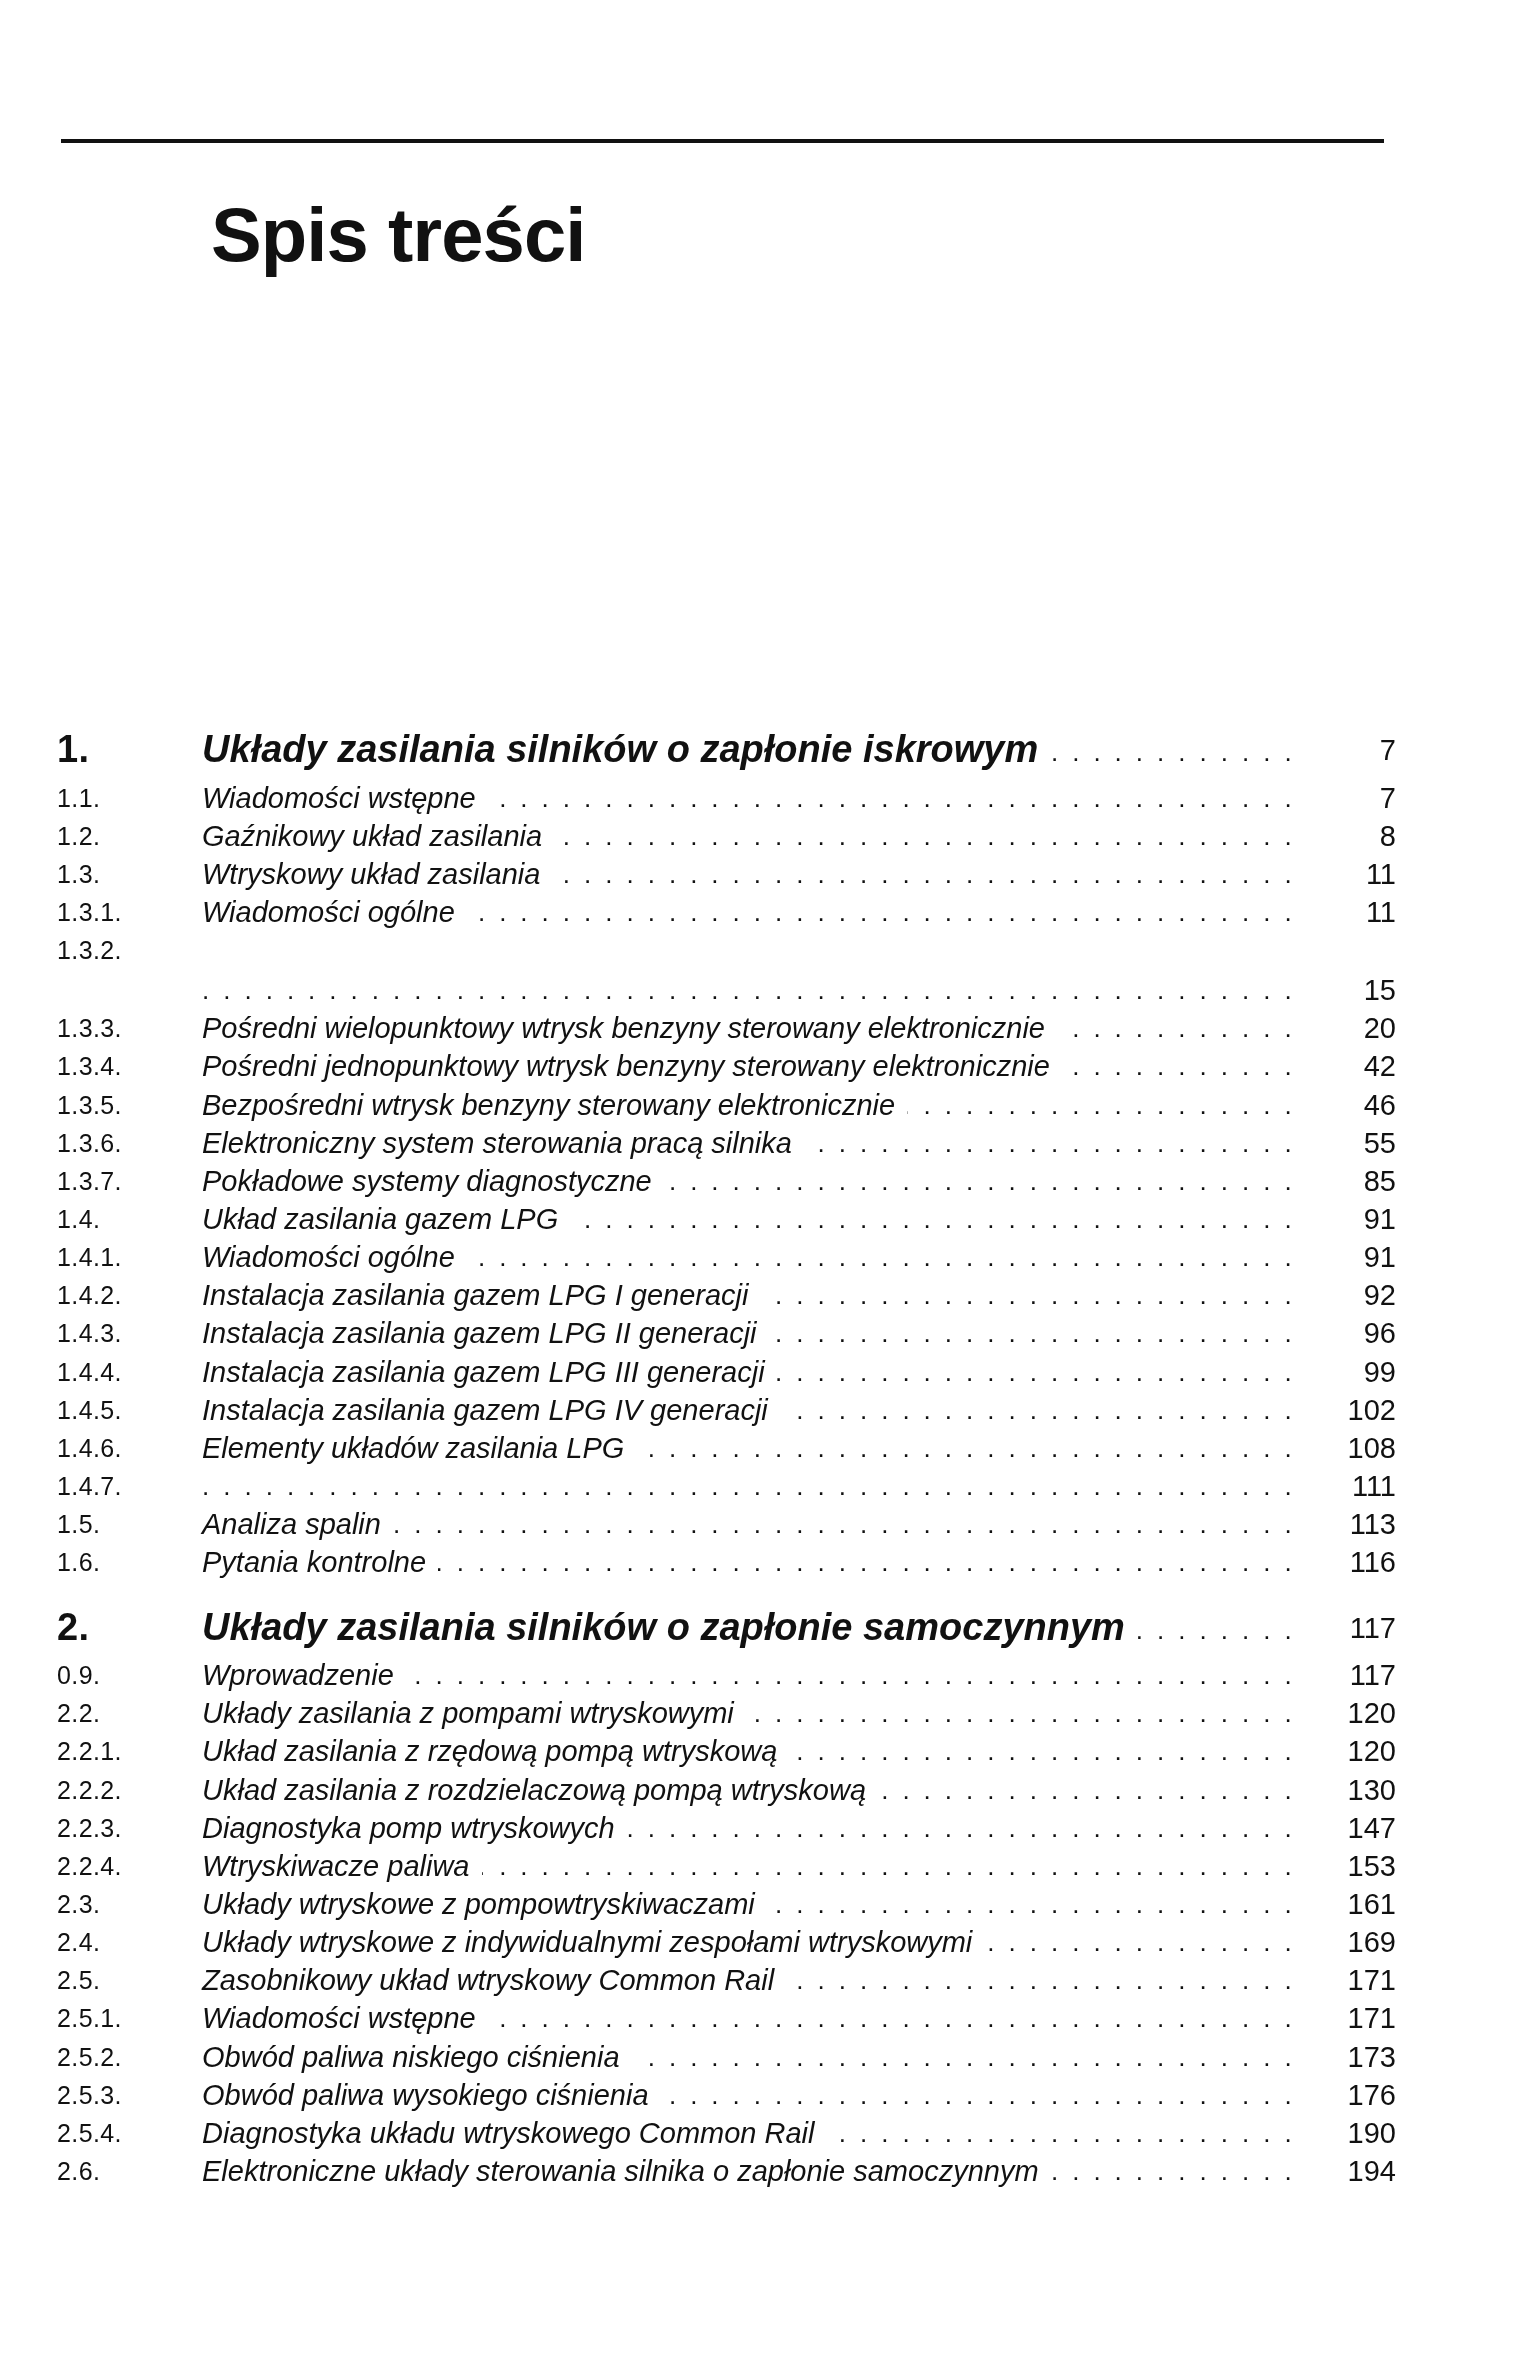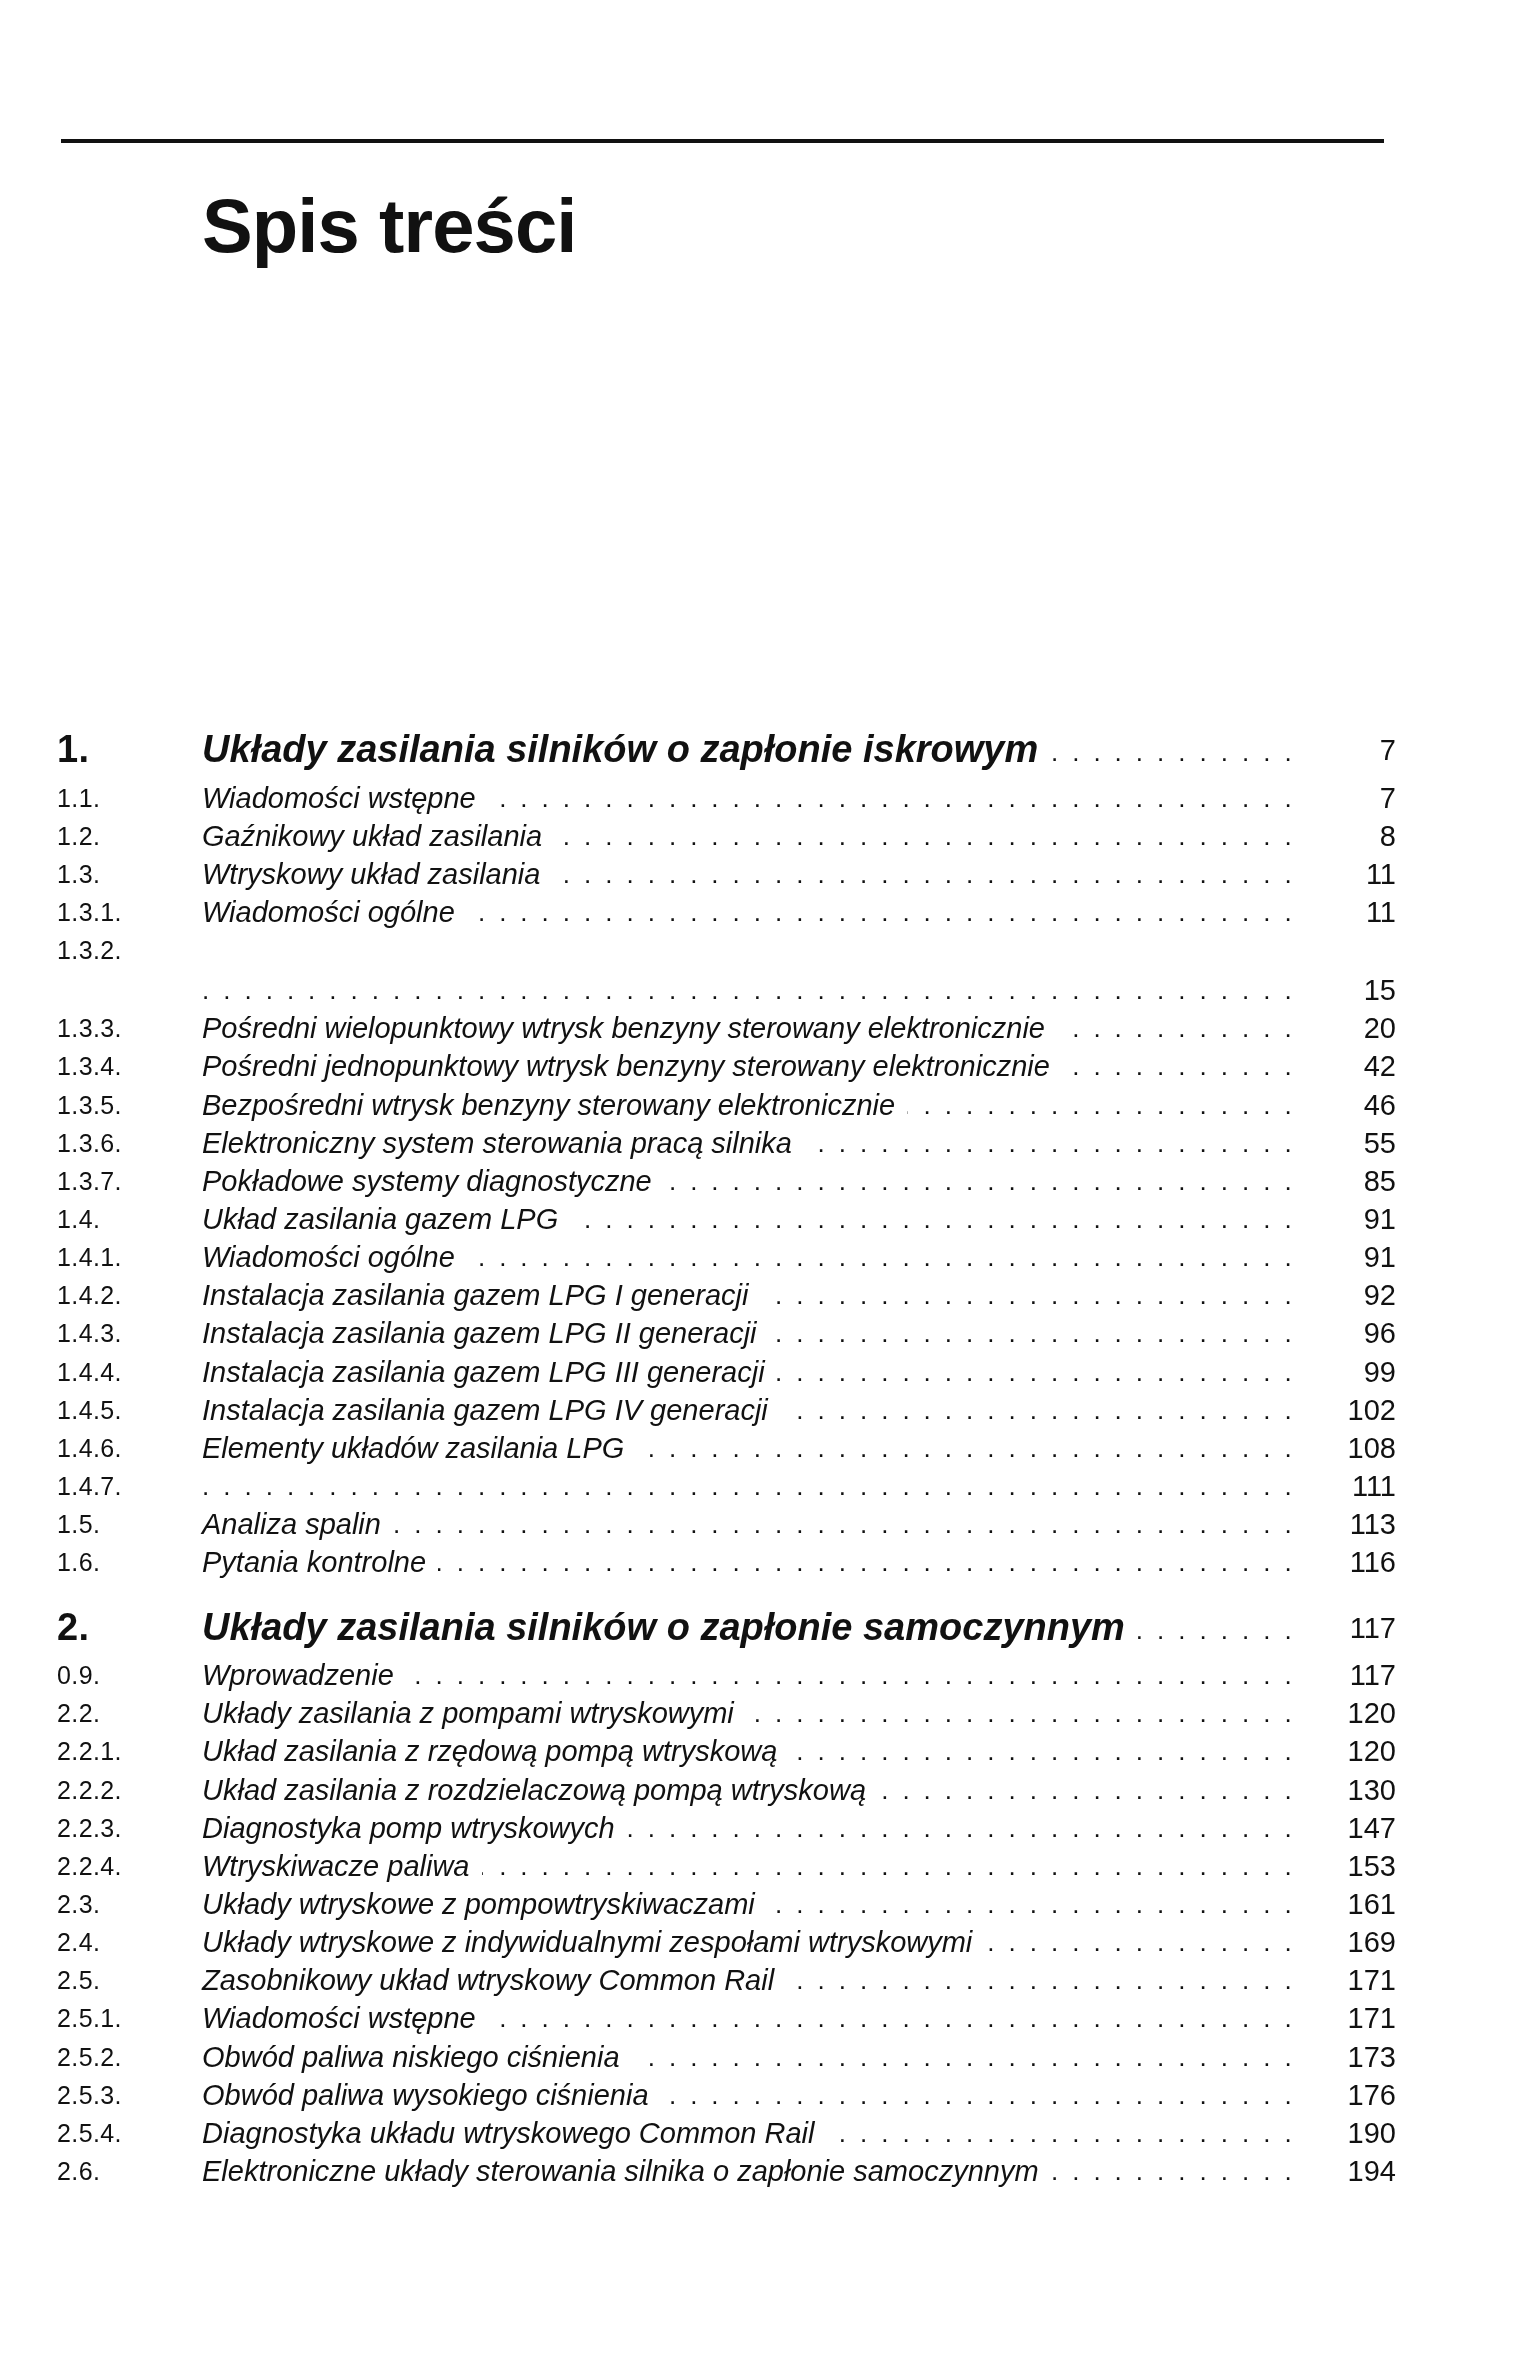--- a/index.html
+++ b/index.html
@@ -7,21 +7,21 @@
     width: 1540px; height: 2377px; position: relative; overflow: hidden;
     font-family: "Liberation Sans", sans-serif; color: #111111;
   }
   .top-rule {
     position: absolute; left: 61px; top: 139px; width: 1323px; height: 3.5px;
     background: #111111;
   }
   .page-title {
     position: absolute; left: 198px; top: 184px;
     font-size: 76px; font-weight: bold; letter-spacing: -0.9px; line-height: 1;
-    margin: 4px;
+    margin: 13px;
   }
   .toc {
     position: absolute; left: 0; top: 0; width: 100%;
   }
   .row {
     position: absolute; left: 0; width: 100%; height: 38px;
   }
   .num {
     position: absolute; left: 57px; font-size: 25px; line-height: 38px;
     letter-spacing: 0.4px;

